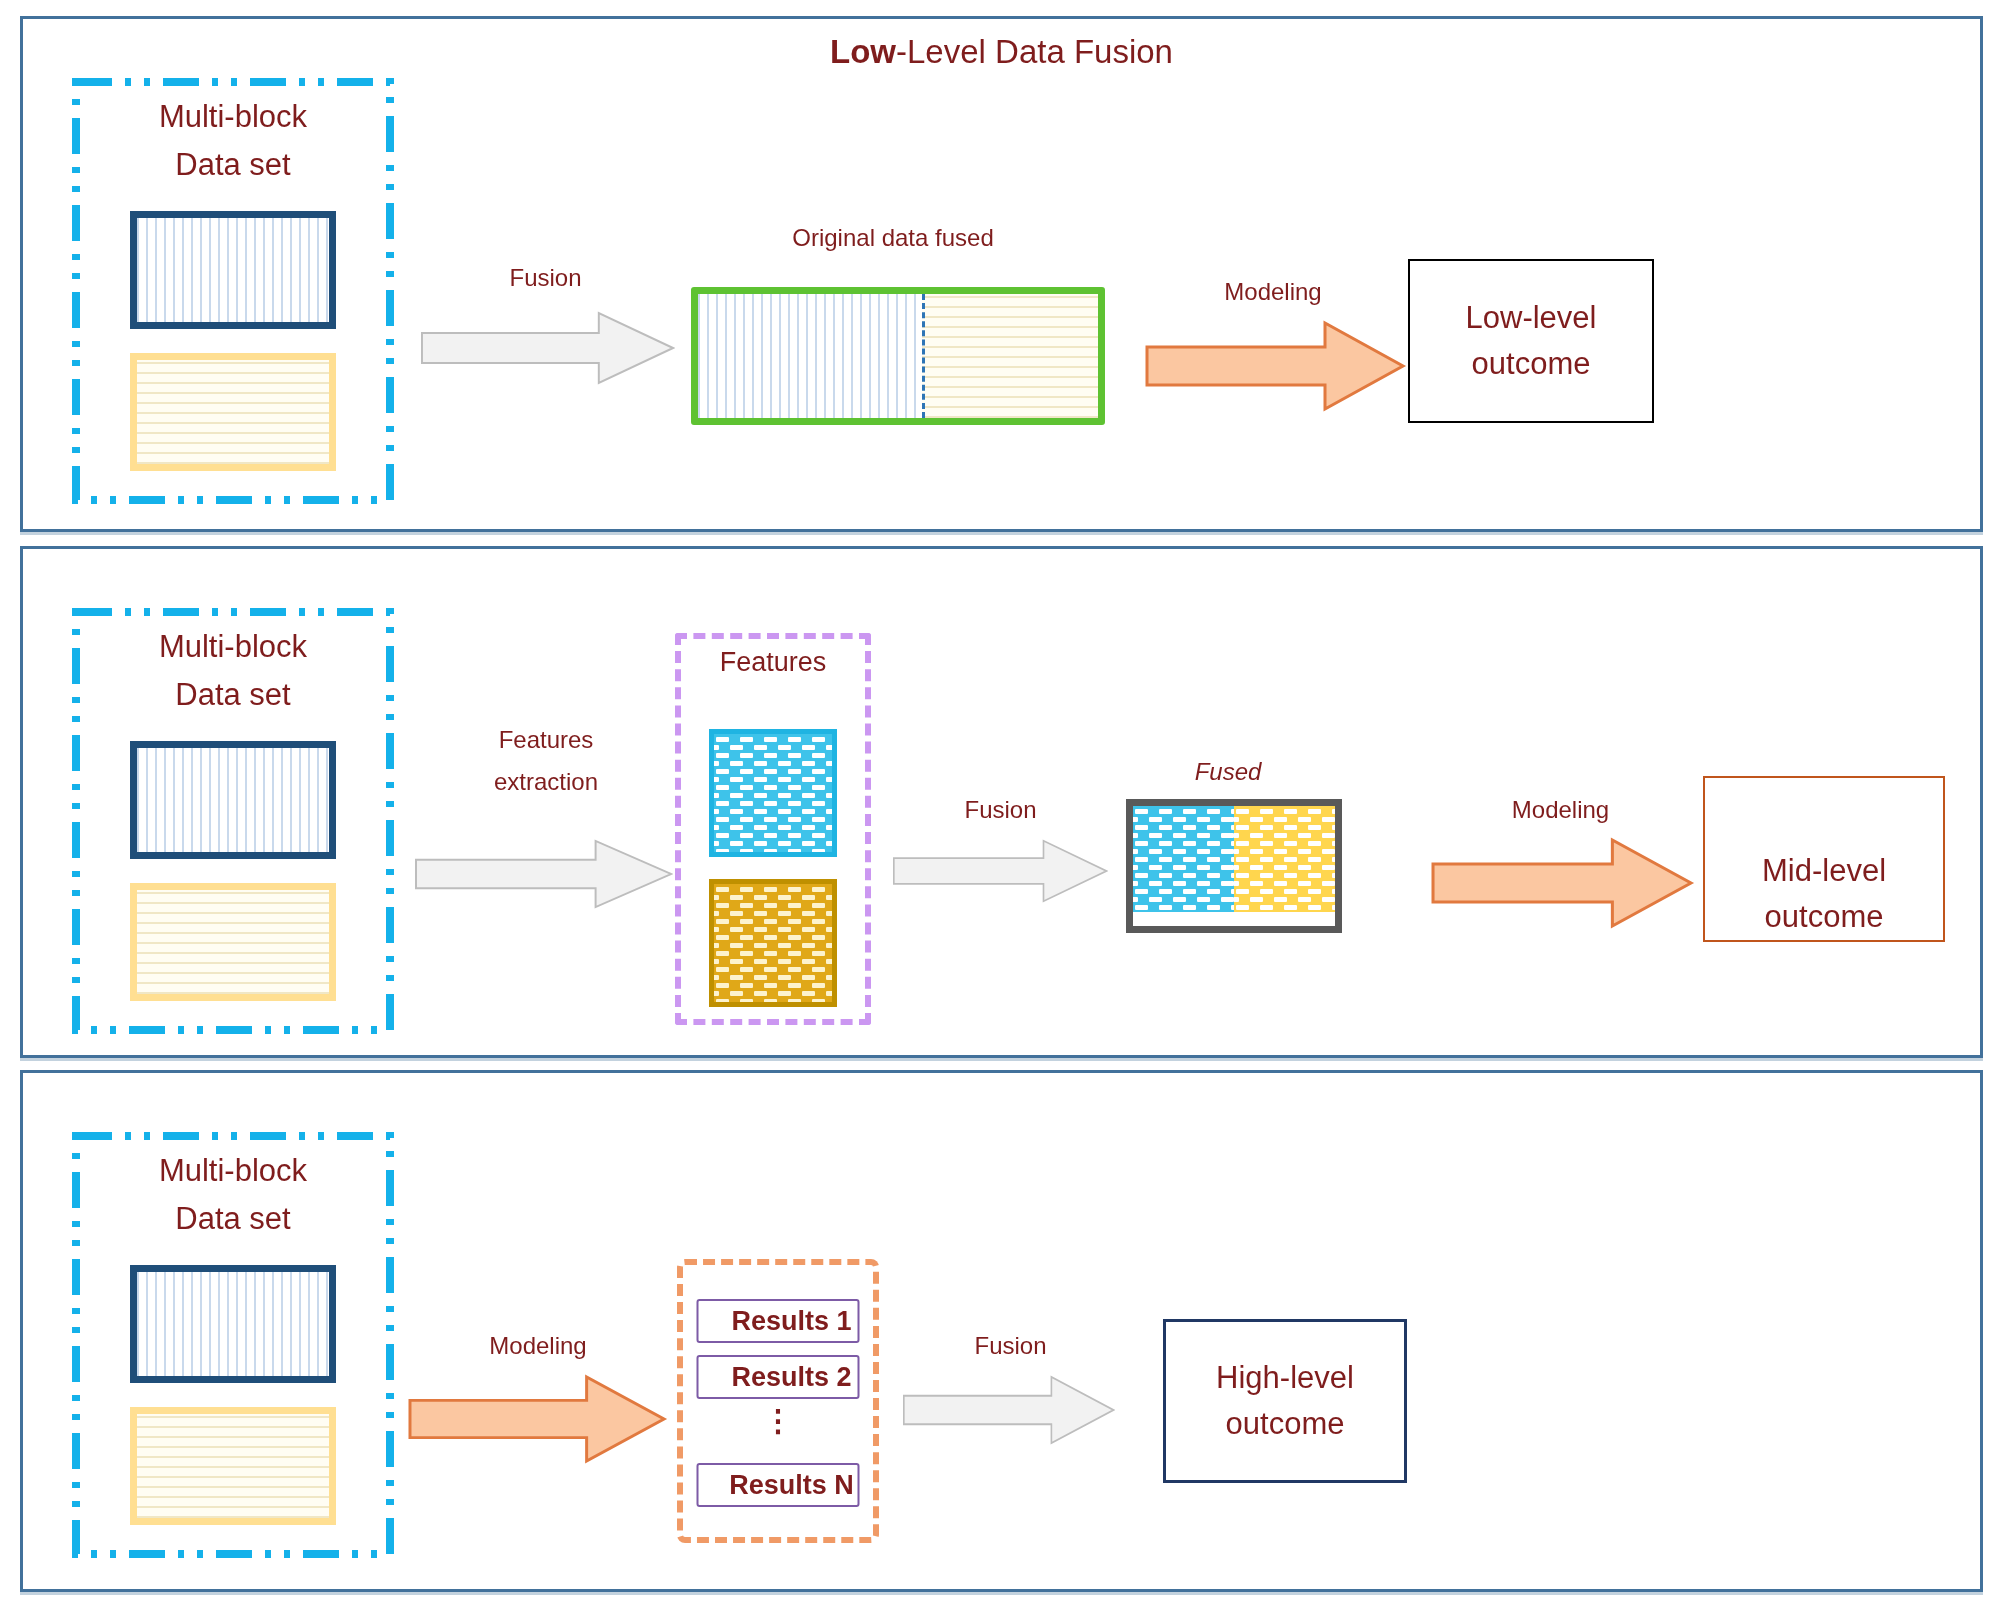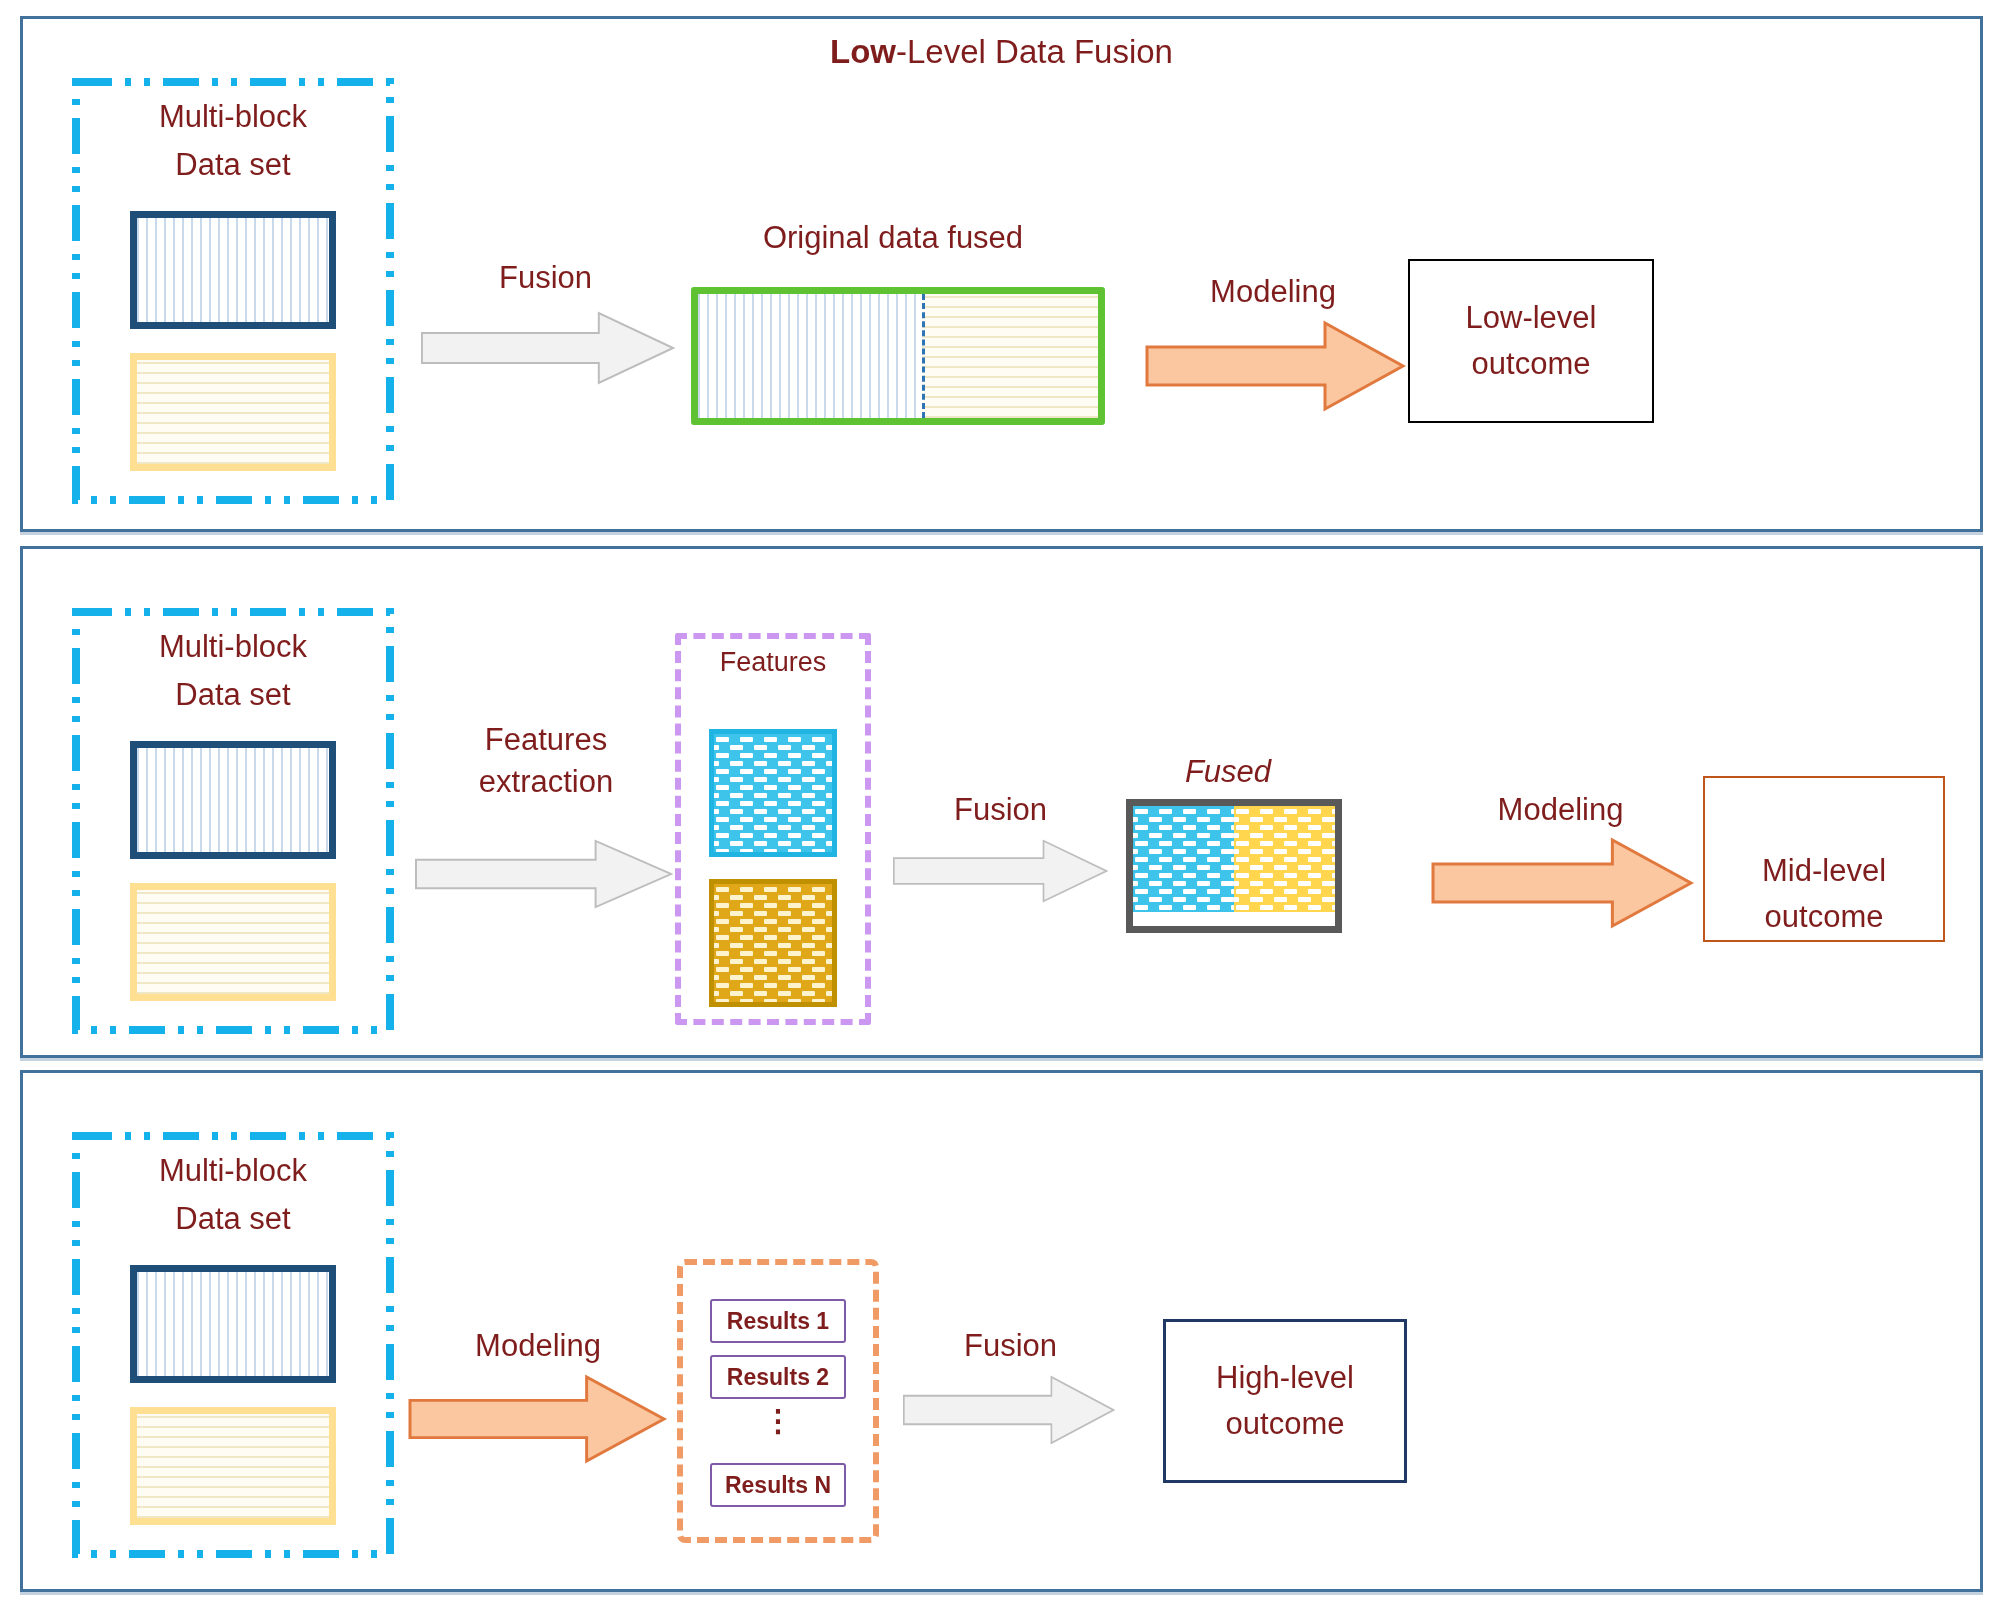--- a/index.html
+++ b/index.html
@@ -19,21 +19,21 @@
   .panel-title .b{font-weight:bold;}
 
   
   .mb-group{position:absolute;left:48px;top:58px;width:324px;height:428px;}
   .mb-border{position:absolute;left:0;top:0;}
   .mb-label{position:absolute;top:16px;left:0;right:0;text-align:center;font-size:31px;line-height:48px;}
   .data-box{position:absolute;left:50%;transform:translateX(-50%);width:192px;height:104px;border-width:7px;border-style:solid;}
   .box-blue{top:134px;border-color:#1f4e79;background:repeating-linear-gradient(90deg,#c9d9ec 0 2px,#ffffff 2px 9px);}
   .box-yellow{top:276px;border-color:#ffdf92;background:repeating-linear-gradient(0deg,#f0e7c6 0 2px,#fffdf3 2px 10px);}
 
-  .flow-label{position:absolute;font-size:31px;text-align:center;line-height:42px;}
+  .flow-label{position:absolute;font-size:24px;text-align:center;line-height:42px;}
   .arrow{position:absolute;}
   .arrow svg{display:block;width:100%;height:100%;}
 
   .outcome{
     position:absolute;background:#ffffff;display:flex;flex-direction:column;
     align-items:center;justify-content:center;text-align:center;
     font-size:31px;line-height:46px;
   }
   .outcome-low{border:2px solid #000000;}
   .outcome-mid{border:2px solid #c0551c;justify-content:flex-end;}
@@ -51,21 +51,21 @@
   .brick-box{position:absolute;left:50%;transform:translateX(-50%);font-size:0;}
   .brick-cyan{top:90px;border:5px solid #1fb4e2;}
   .brick-gold{top:240px;border:5px solid #bf9000;}
 
   
   .fused-box{position:absolute;left:1103px;top:250px;width:202px;height:120px;border:7px solid #595959;display:flex;font-size:0;}
 
   
   .results-group{position:absolute;left:654px;top:186px;width:190px;height:272px;border:6px dashed #f09a66;border-radius:8px;}
   .result-box{position:absolute;left:50%;transform:translateX(-50%);width:132px;height:40px;border:2px solid #7d5ba6;border-radius:3px;
-              display:flex;align-items:center;justify-content:center;font-size:23px;font-weight:600;background:#fff;}
+              display:flex;align-items:center;justify-content:center;font-size:27px;font-weight:600;background:#fff;padding-left:27px;}
   .result-dots{position:absolute;left:50%;transform:translateX(-50%);font-size:30px;font-weight:bold;letter-spacing:0;}
 </style>
 </head>
 <body>
 
 <div id="stage">
 
   <section class="panel" id="panel-low">
     <div class="panel-title">
       <span class="b">Low</span><span>-Level Data Fusion</span>

